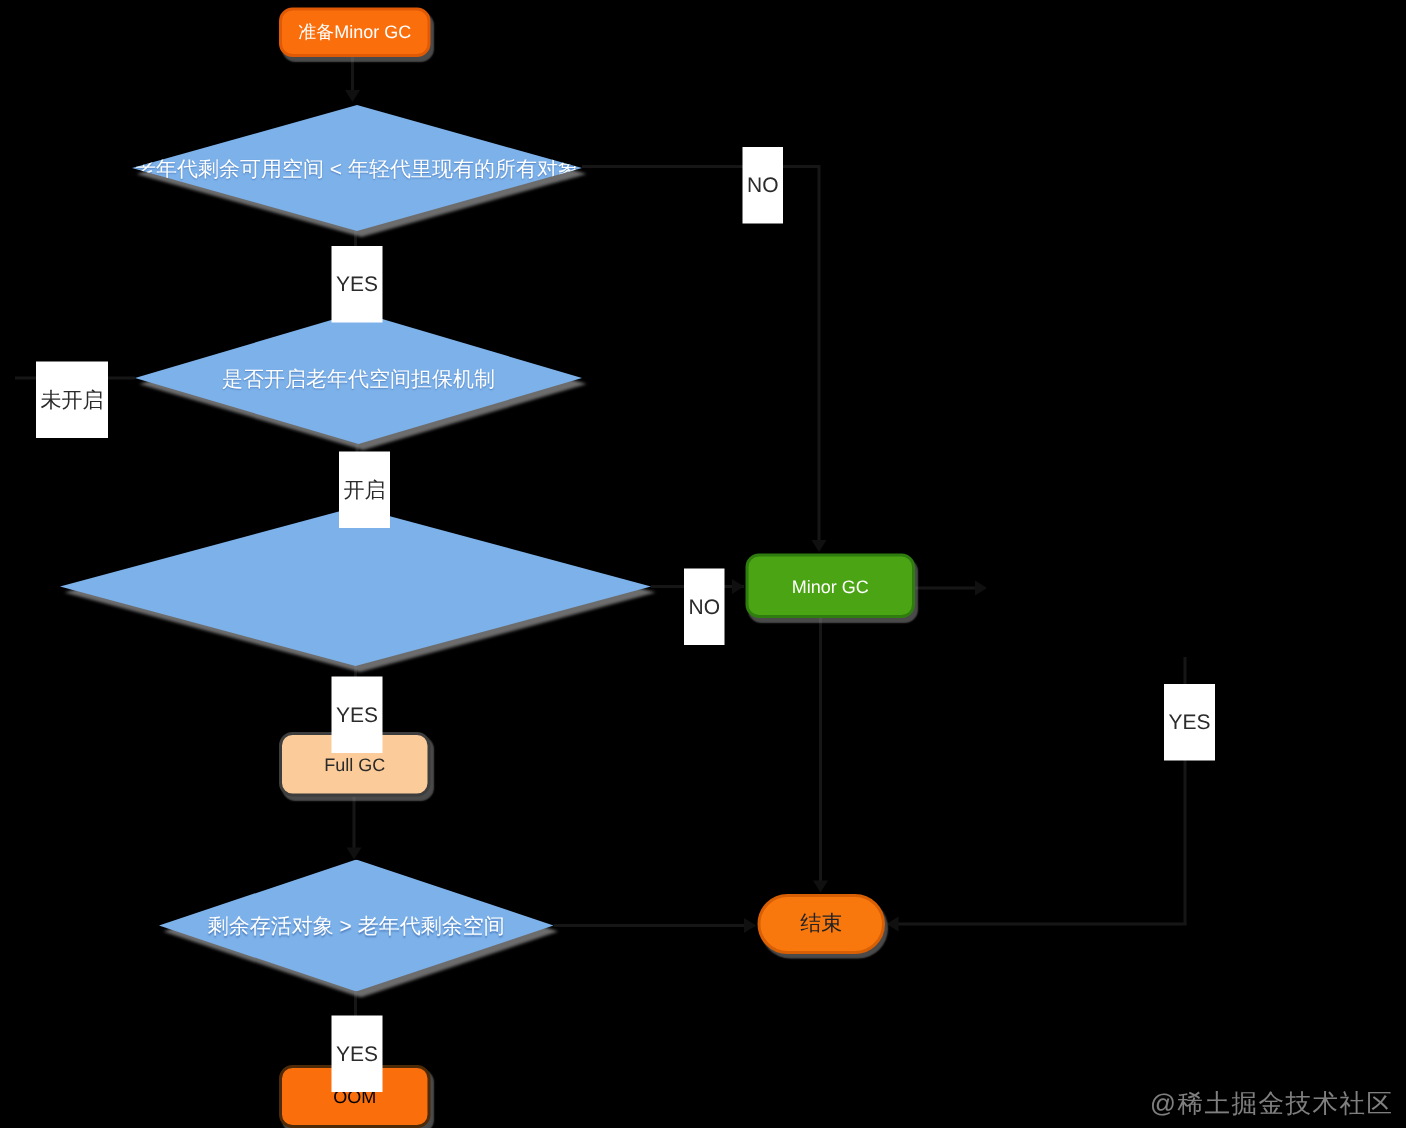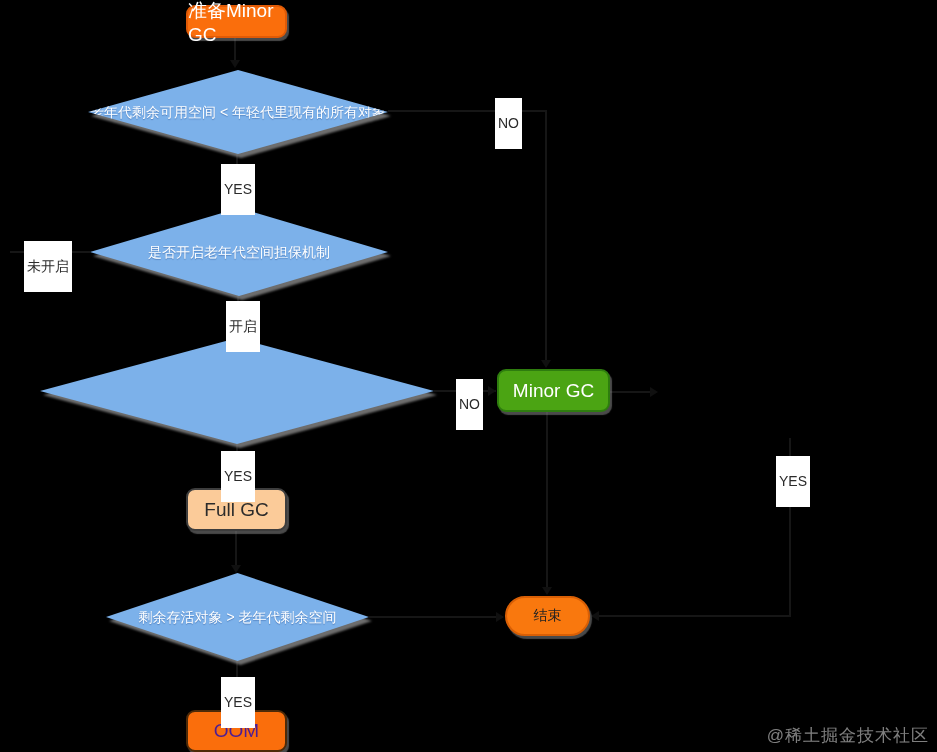--- a/index.html
+++ b/index.html
@@ -9,27 +9,27 @@
   }
   
   .conn{position:absolute;background:#161616;}
   .arr{position:absolute;width:0;height:0;}
   .arr.down{border-left:5px solid transparent;border-right:5px solid transparent;border-top:8px solid #101010;}
   .arr.right{border-top:5px solid transparent;border-bottom:5px solid transparent;border-left:8px solid #101010;}
   .arr.left{border-top:5px solid transparent;border-bottom:5px solid transparent;border-right:8px solid #101010;}
   
   .box{
     position:absolute;display:flex;align-items:center;justify-content:center;
-    border-radius:9px;font-size:19px;box-sizing:border-box;
+    border-radius:9px;font-size:12px;box-sizing:border-box;
     box-shadow:2px 3px 1px rgba(135,135,135,0.55);
   }
   .box.start{background:#fa6e0c;border:2px solid #e05a06;color:#ffffff;}
   .box.green{background:#4ba413;border:2px solid #2e7d0e;color:#ffffff;}
   .box.peach{background:#fbcb99;border:2px solid #3d3d3d;color:#2b2b2b;align-items:center;}
-  .box.oom{background:#fa6e0c;border:2px solid #4d2a08;color:#4c1d95;}
+  .box.oom{background:#fa6e0c;border:2px solid #4d2a08;color:#000000;}
   .stadium{
     position:absolute;display:flex;align-items:center;justify-content:center;
     background:#f9780e;border:2px solid #d95f05;border-radius:999px;
     font-size:14px;color:#222222;box-sizing:border-box;
     box-shadow:2px 3px 1px rgba(135,135,135,0.55);
   }
   
   .dwrap{position:absolute;filter:drop-shadow(3px 4px 1px rgba(145,145,145,0.75));}
   .diamond{
     width:100%;height:100%;background:#7cb1ea;

